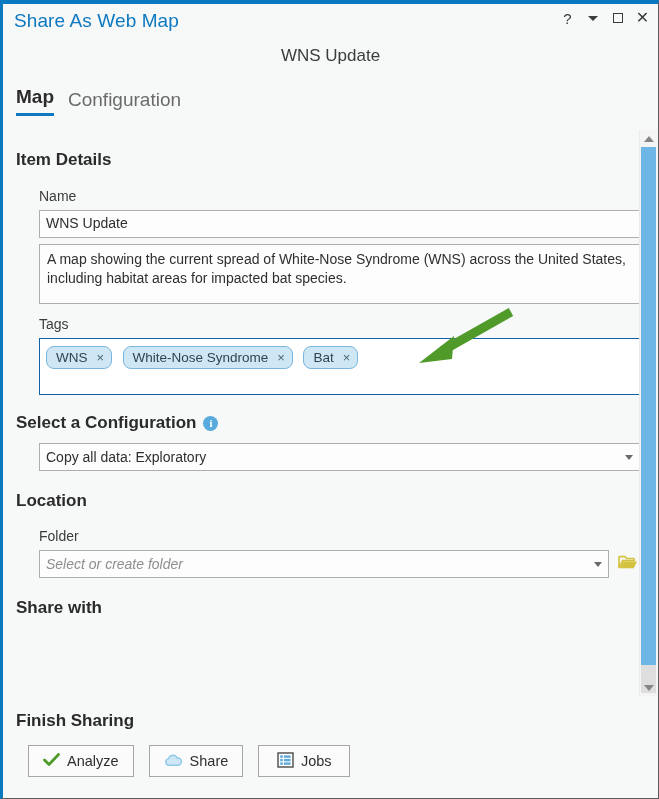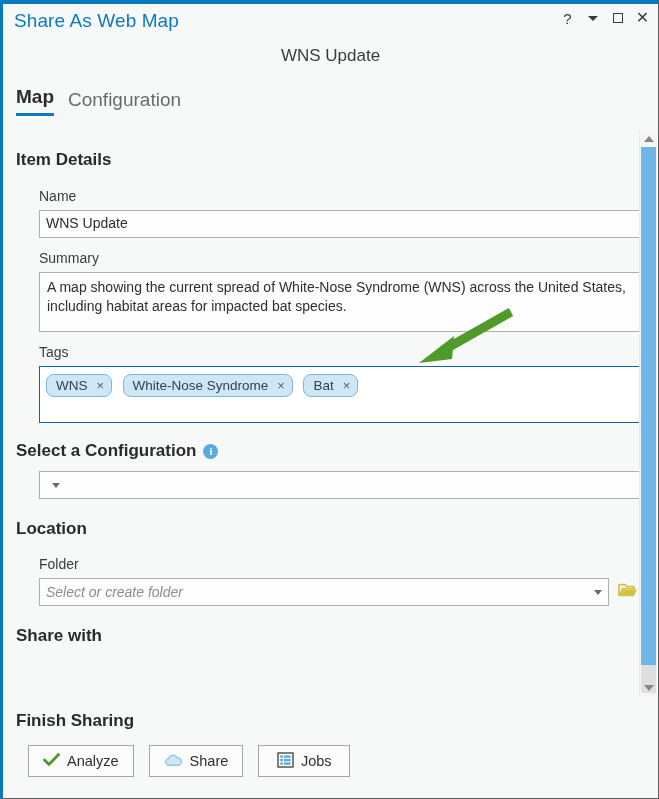--- a/index.html
+++ b/index.html
@@ -384,21 +384,20 @@
   </div>
 
   <div class="scroll-wrap">
     <div class="scroll-content">
 
       <h2 class="section" style="margin-top:20px;">Item Details</h2>
 
       <div class="fieldlabel" style="margin-top:18px;">Name</div>
       <div class="txtinput" style="margin-top:6px;">WNS Update</div>
 
-      <div class="fieldlabel" style="margin-top:12px;">Summary</div>
       <div class="txtarea" style="margin-top:6px;">A map showing the current spread of White-Nose Syndrome (WNS) across the United States, including habitat areas for impacted bat species.</div>
 
       <div class="fieldlabel" style="margin-top:12px;">Tags</div>
       <div class="tagbox" style="margin-top:6px;">
         <span class="tag">
           <span>WNS</span>
           <span class="tag-x">×</span>
         </span>
         <span class="tag">
           <span>White-Nose Syndrome</span>
@@ -408,20 +407,21 @@
           <span>Bat</span>
           <span class="tag-x">×</span>
         </span>
       </div>
 
       <div class="cfg-head" style="margin-top:18px;">
         <h2 class="section" style="padding-left:0;">Select a Configuration</h2>
         <span class="info-icon">i</span>
       </div>
       <div class="selectbox" style="margin-top:10px;">
+        <span class="val">Copy all data: Exploratory</span>
         <span class="sel-caret"></span>
       </div>
 
       <h2 class="section" style="margin-top:20px;">Location</h2>
 
       <div class="fieldlabel" style="margin-top:17px;">Folder</div>
       <div class="folder-row" style="margin-top:6px;">
         <div class="selectbox placeholder">
           <span class="val">Select or create folder</span>
           <span class="sel-caret"></span>

